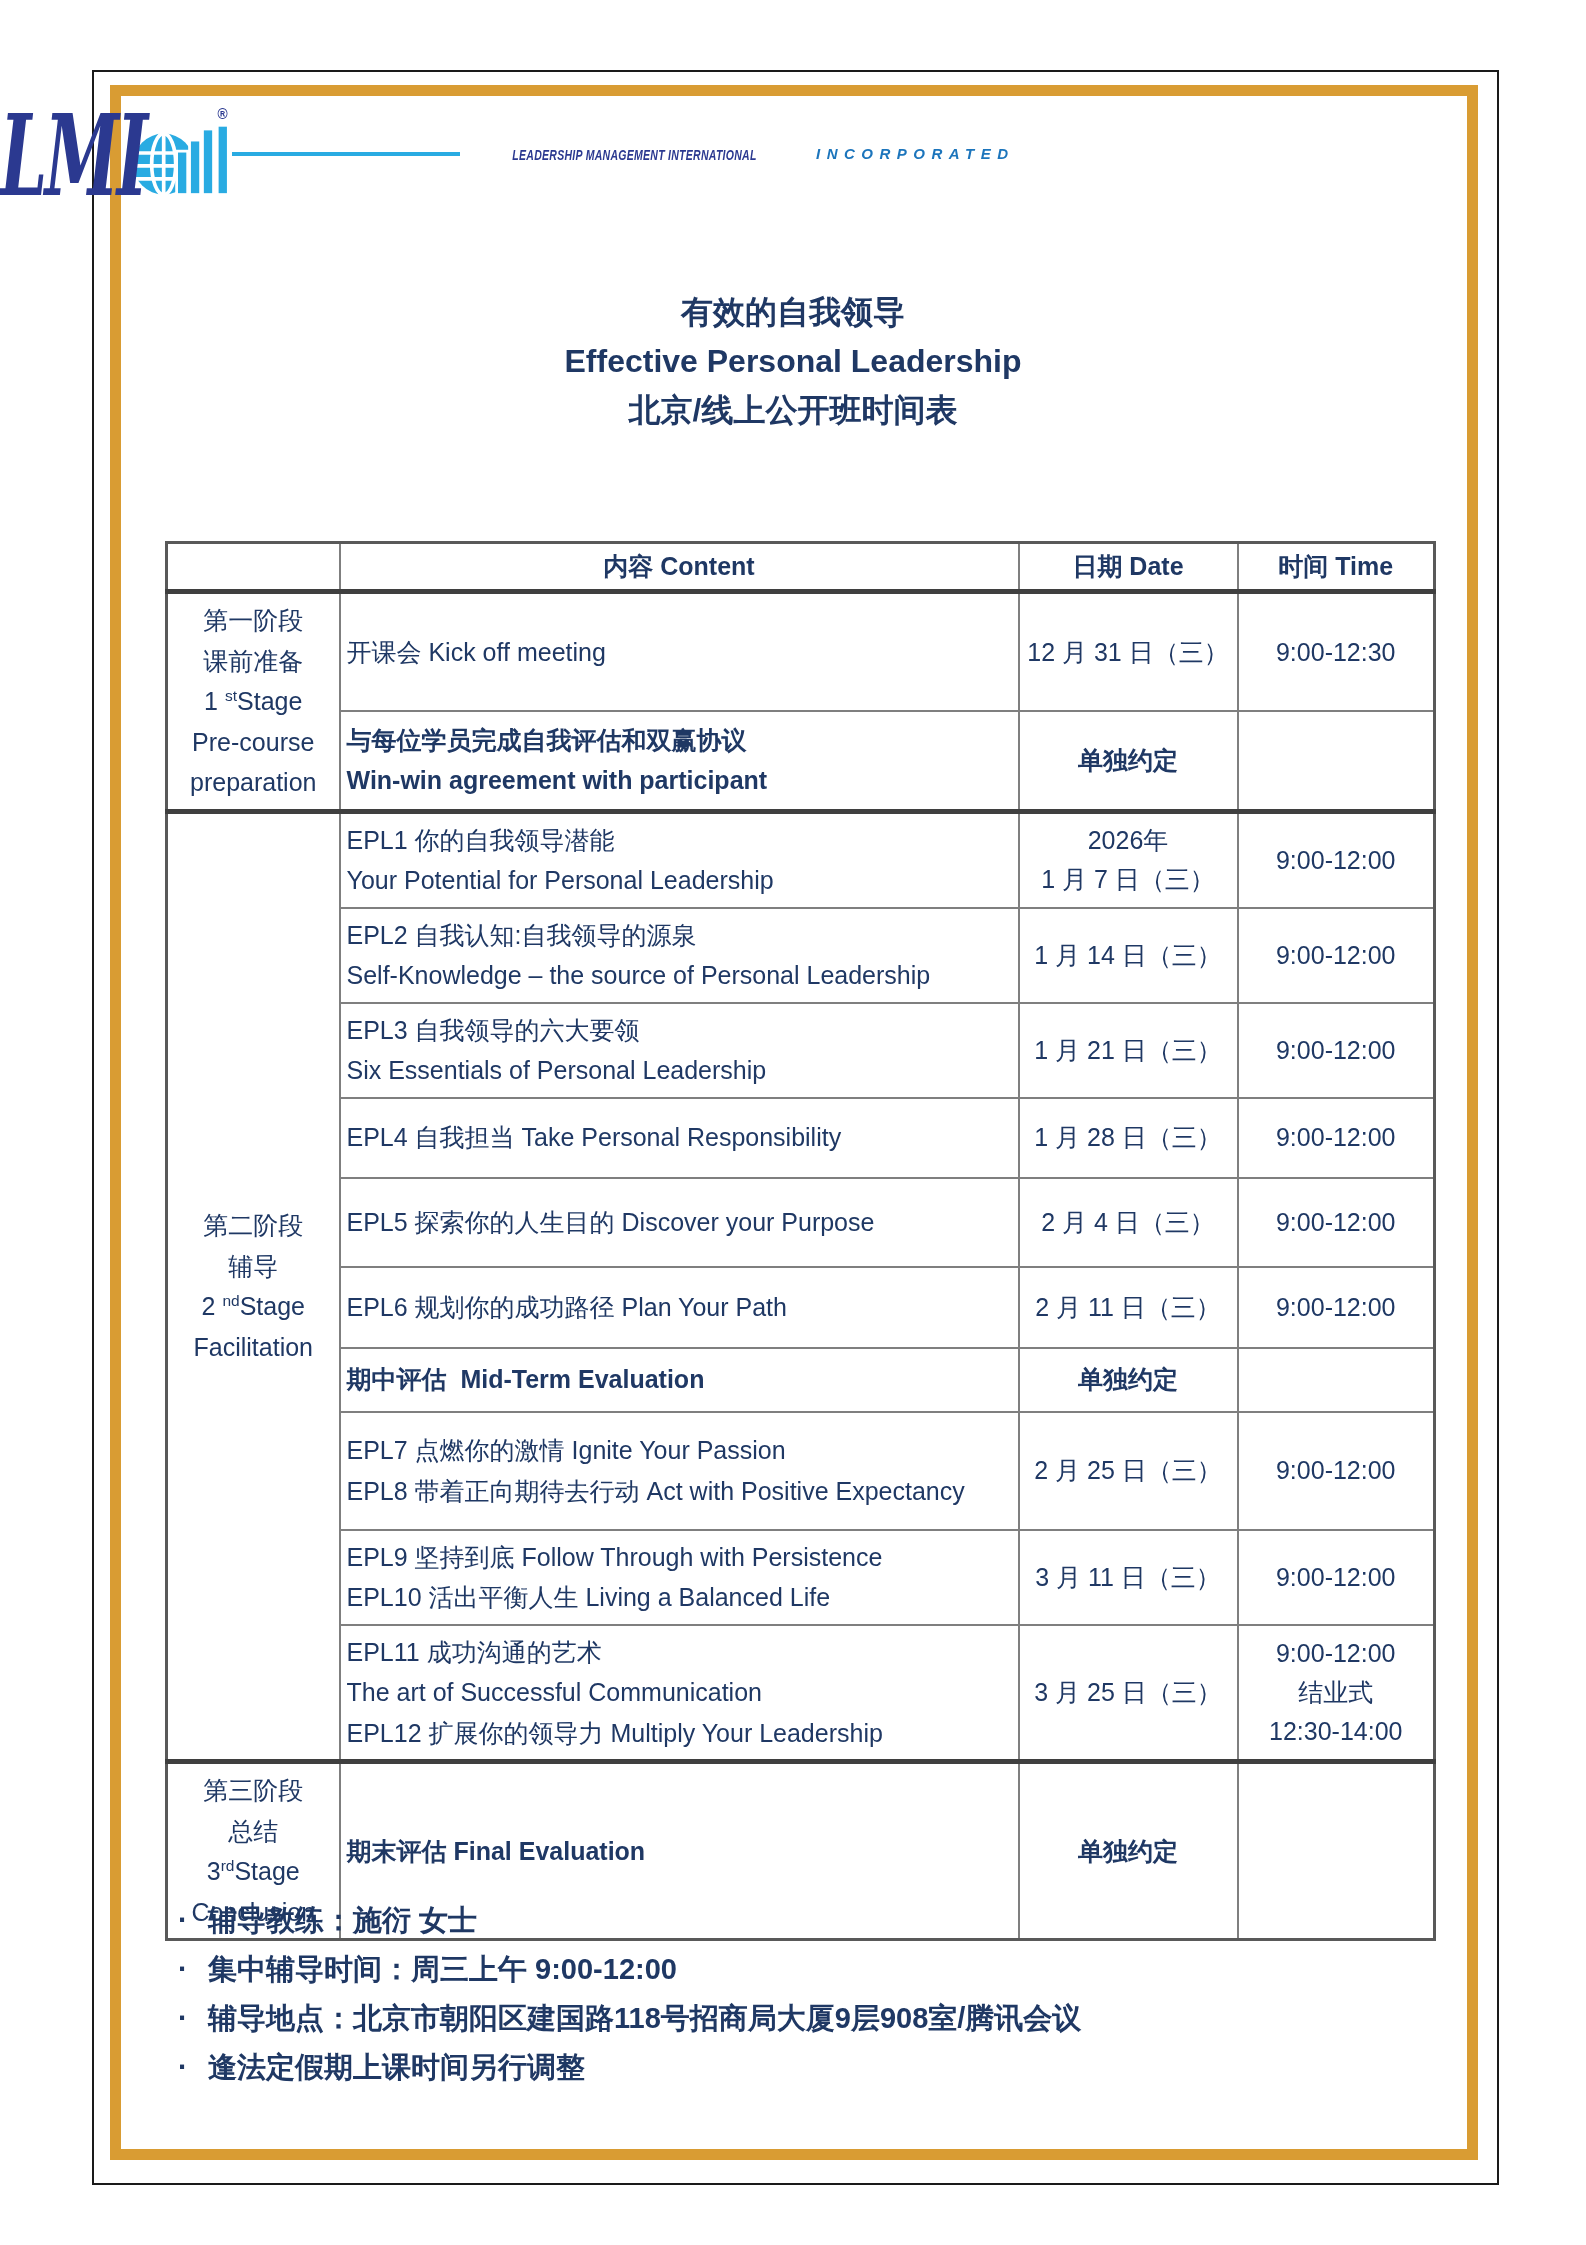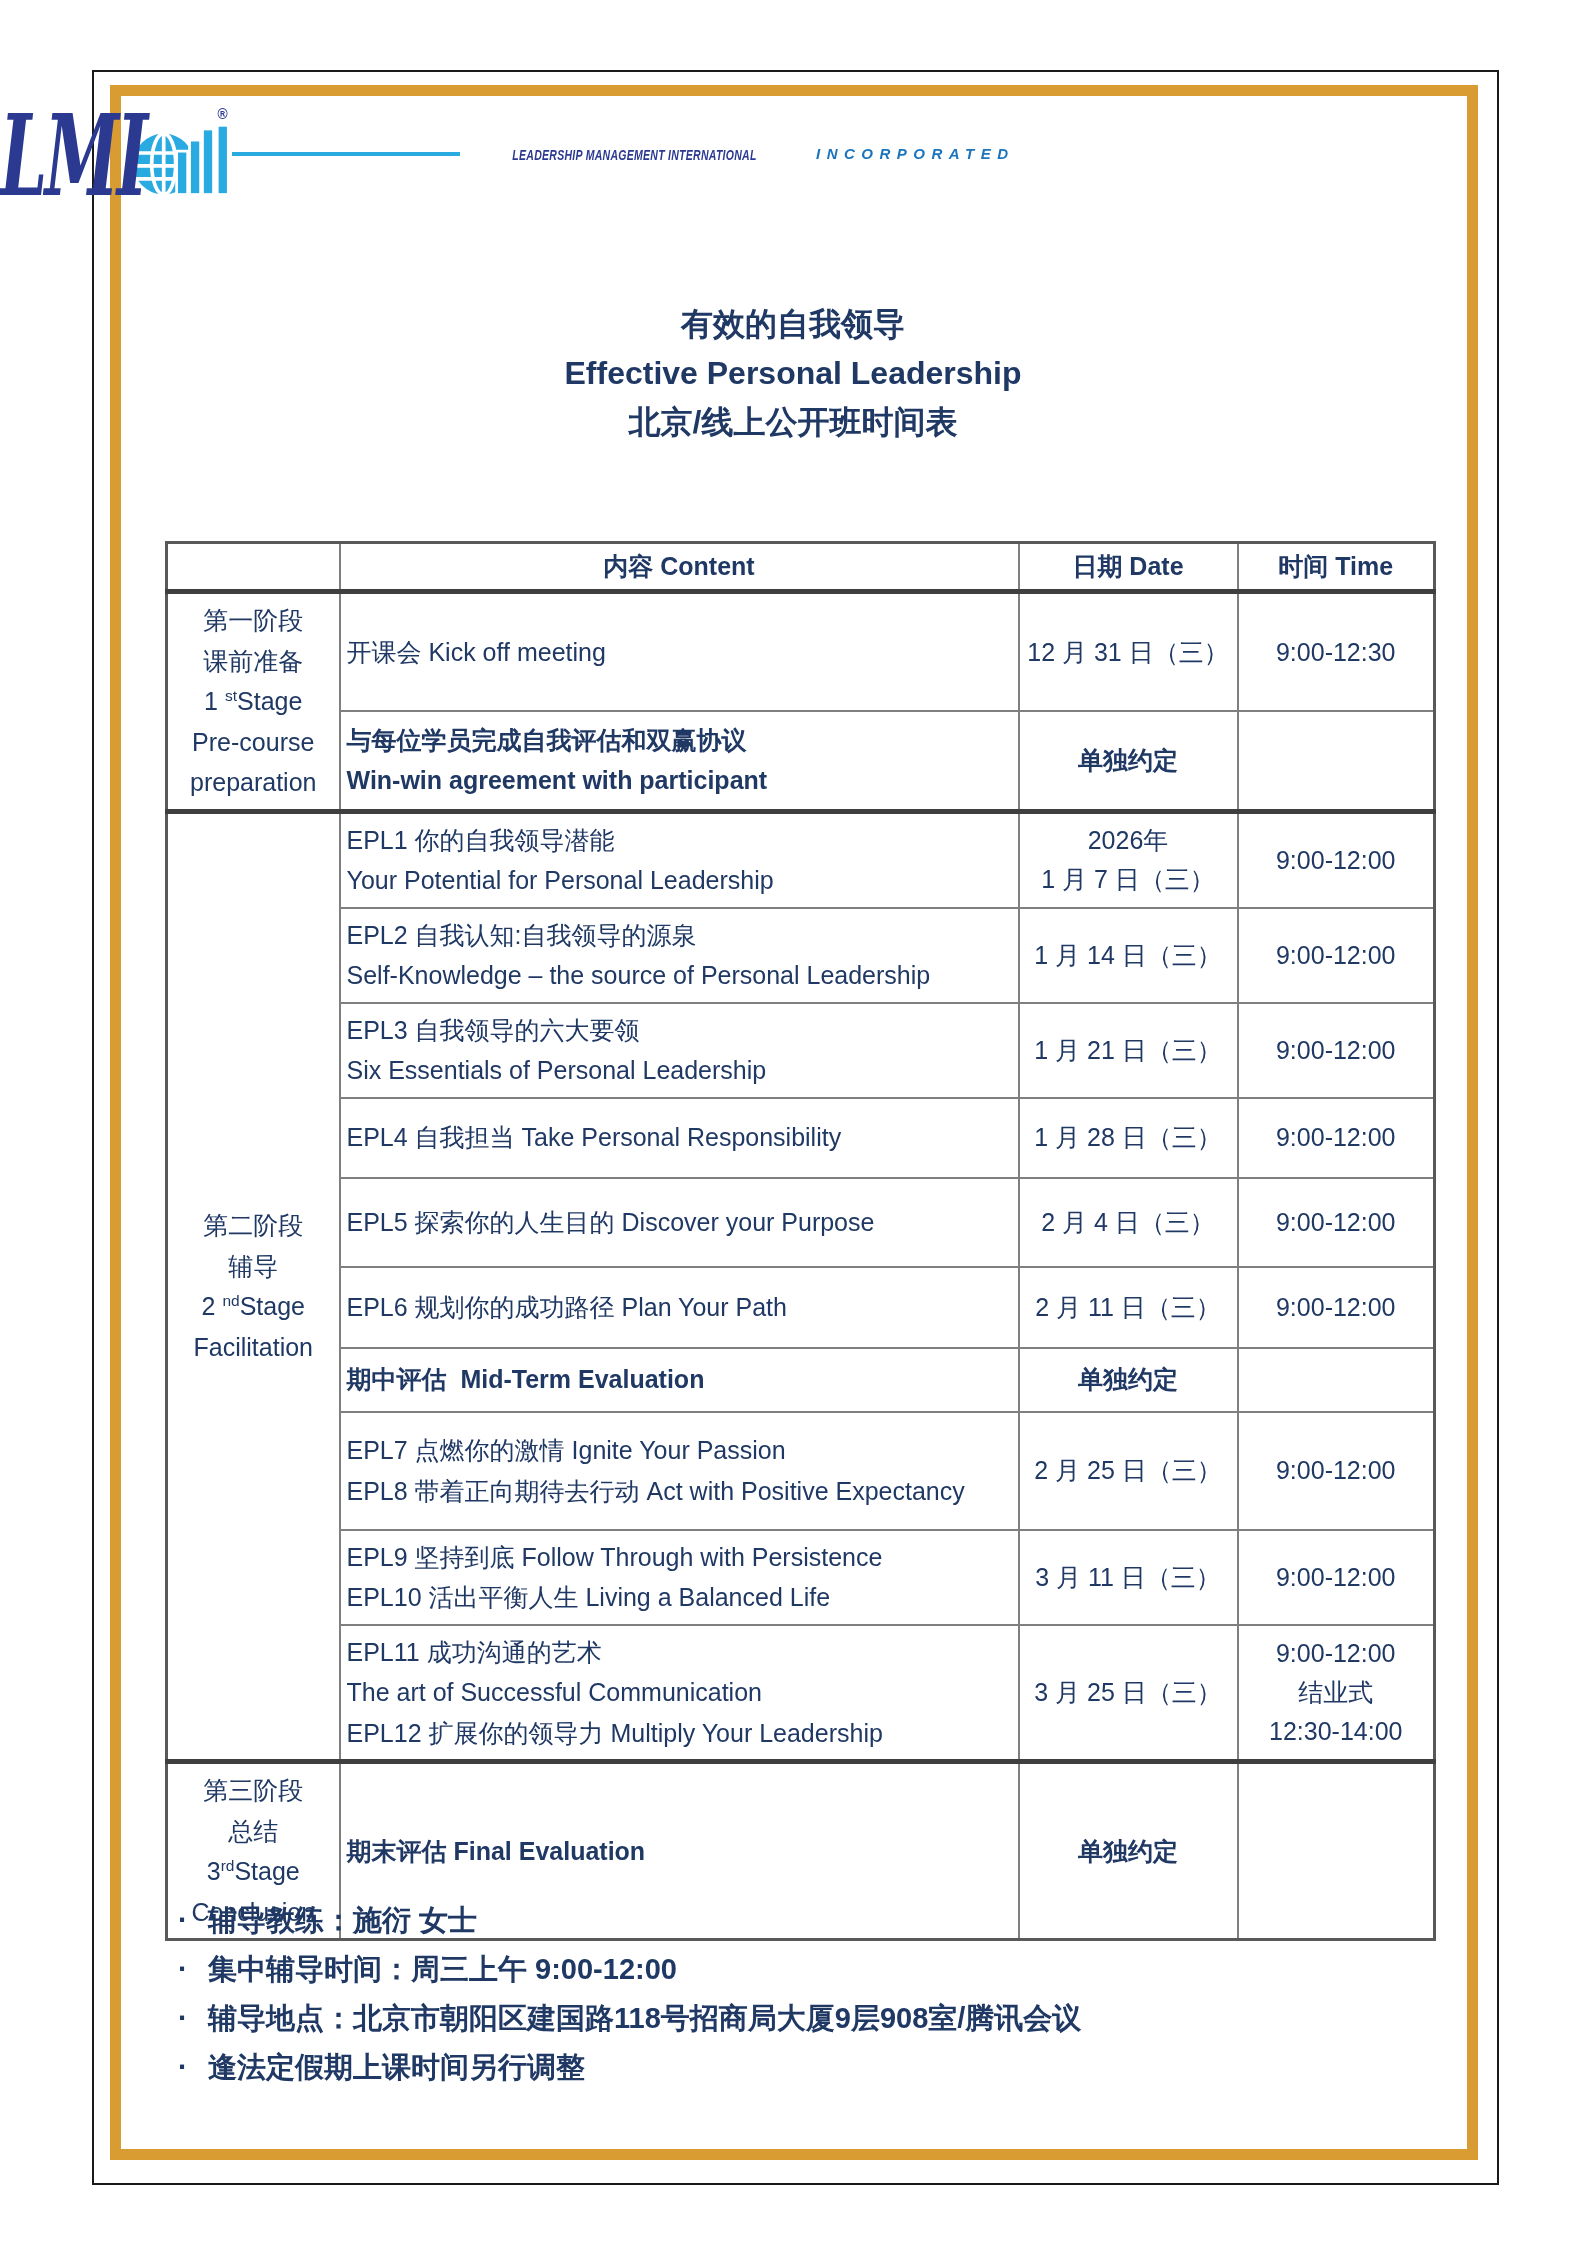--- a/index.html
+++ b/index.html
@@ -42,21 +42,21 @@
   .logo-line1{
     margin-top:5px;font-size:15px;font-weight:bold;color:var(--logo_indigo);
     white-space:nowrap;transform:scaleX(0.70);letter-spacing:0.4px;
   }
   .logo-line2{
     margin-top:2px;font-size:15px;font-weight:bold;color:var(--incorporated_blue);
     letter-spacing:6.5px;padding-left:7px;white-space:nowrap;
   }
   
   .title-block{
-    position:absolute;top:300px;left:0;width:100%;
+    position:absolute;top:288px;left:0;width:100%;
     text-align:center;font-size:32px;font-weight:bold;
     line-height:49px;color:var(--navy);
   }
   
   table.schedule{
     position:absolute;left:165px;top:541px;width:1268px;
     border-collapse:collapse;table-layout:fixed;
     border:3px solid #595959;
   }
   table.schedule th,table.schedule td{

